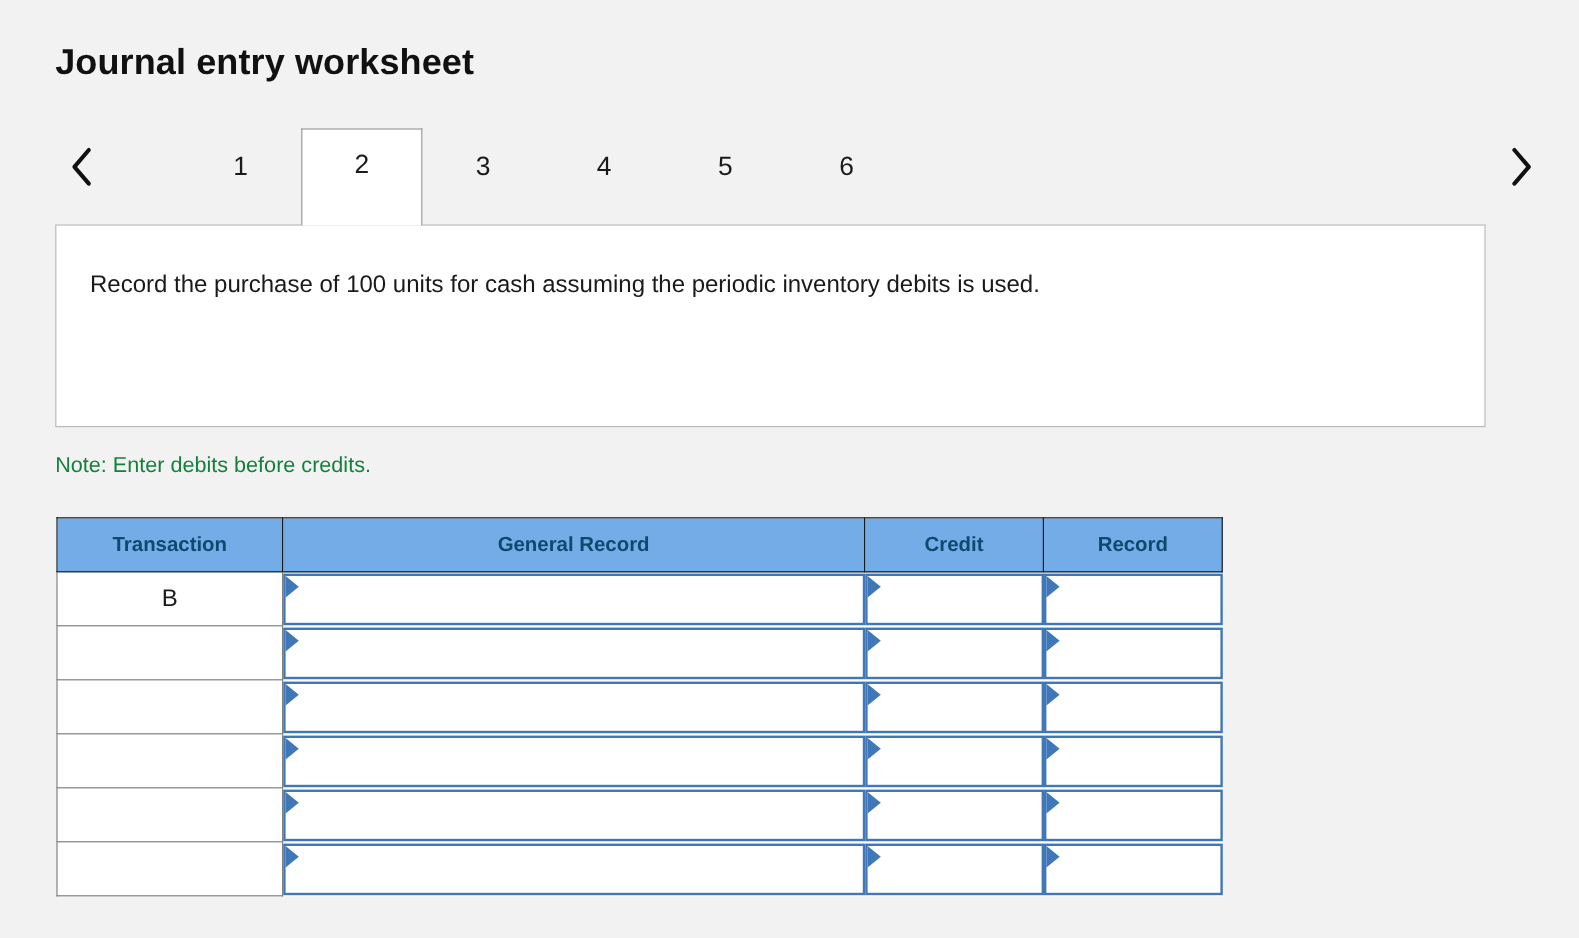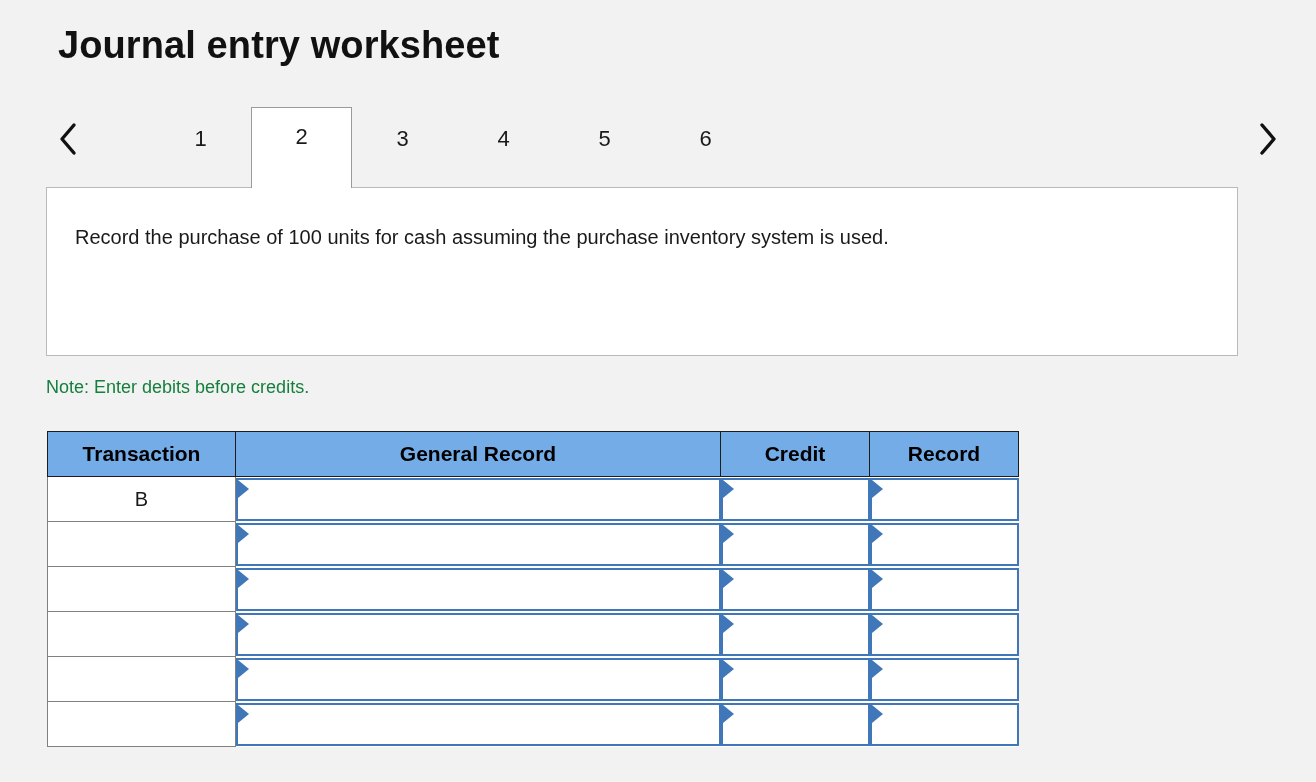--- a/index.html
+++ b/index.html
@@ -18,26 +18,25 @@
   .page {
     position: relative;
     width: 1316px;
     height: 782px;
   }
 
   
   .page-title {
     position: absolute;
     left: 46px;
-    top: 24px;
-    font-size: 38px;
+    top: 36px;
+    font-size: 30px;
     font-weight: bold;
     letter-spacing: 0.1px;
     color: #111111;
-    margin-left: 12px;
   }
 
   
   .tabstrip {
     position: absolute;
     left: 46px;
     top: 107px;
     width: 1224px;
     height: 81px;
   }
@@ -120,22 +119,22 @@
     position: absolute;
     left: 47px;
     top: 431px;
     width: 971px;
     border-collapse: collapse;
     table-layout: fixed;
     background: #ffffff;
   }
   .journal th {
     background: #74ace8;
-    color: #000000;
-    font-size: 21px;
+    color: #0c4a6e;
+    font-size: 17px;
     font-weight: bold;
     height: 45px;
     border: 1px solid #1c1c1c;
     box-sizing: border-box;
   }
   .journal td {
     border: 1px solid #808080;
     height: 45px;
     padding: 0;
     box-sizing: border-box;
@@ -208,21 +207,21 @@
     <div class="nav-arrow nav-next">
       <span>
         <svg width="22" height="34" viewBox="0 0 22 34" aria-hidden="true">
           <path d="M5 3 L17 17 L5 31" fill="none" stroke="#111111" stroke-width="3.4" stroke-linecap="round" stroke-linejoin="round"></path>
         </svg>
       </span>
     </div>
   </div>
 
   <div class="panel">
-    <div class="panel-text">Record the purchase of 100 units for cash assuming the purchase inventory system is used.</div>
+    <div class="panel-text">Record the purchase of 100 units for cash assuming the periodic inventory debits is used.</div>
   </div>
 
   <div class="note">Note: Enter debits before credits.</div>
 
   <table class="journal">
     <colgroup>
       <col class="col-transaction">
       <col class="col-journal">
       <col class="col-debit">
       <col class="col-credit">

